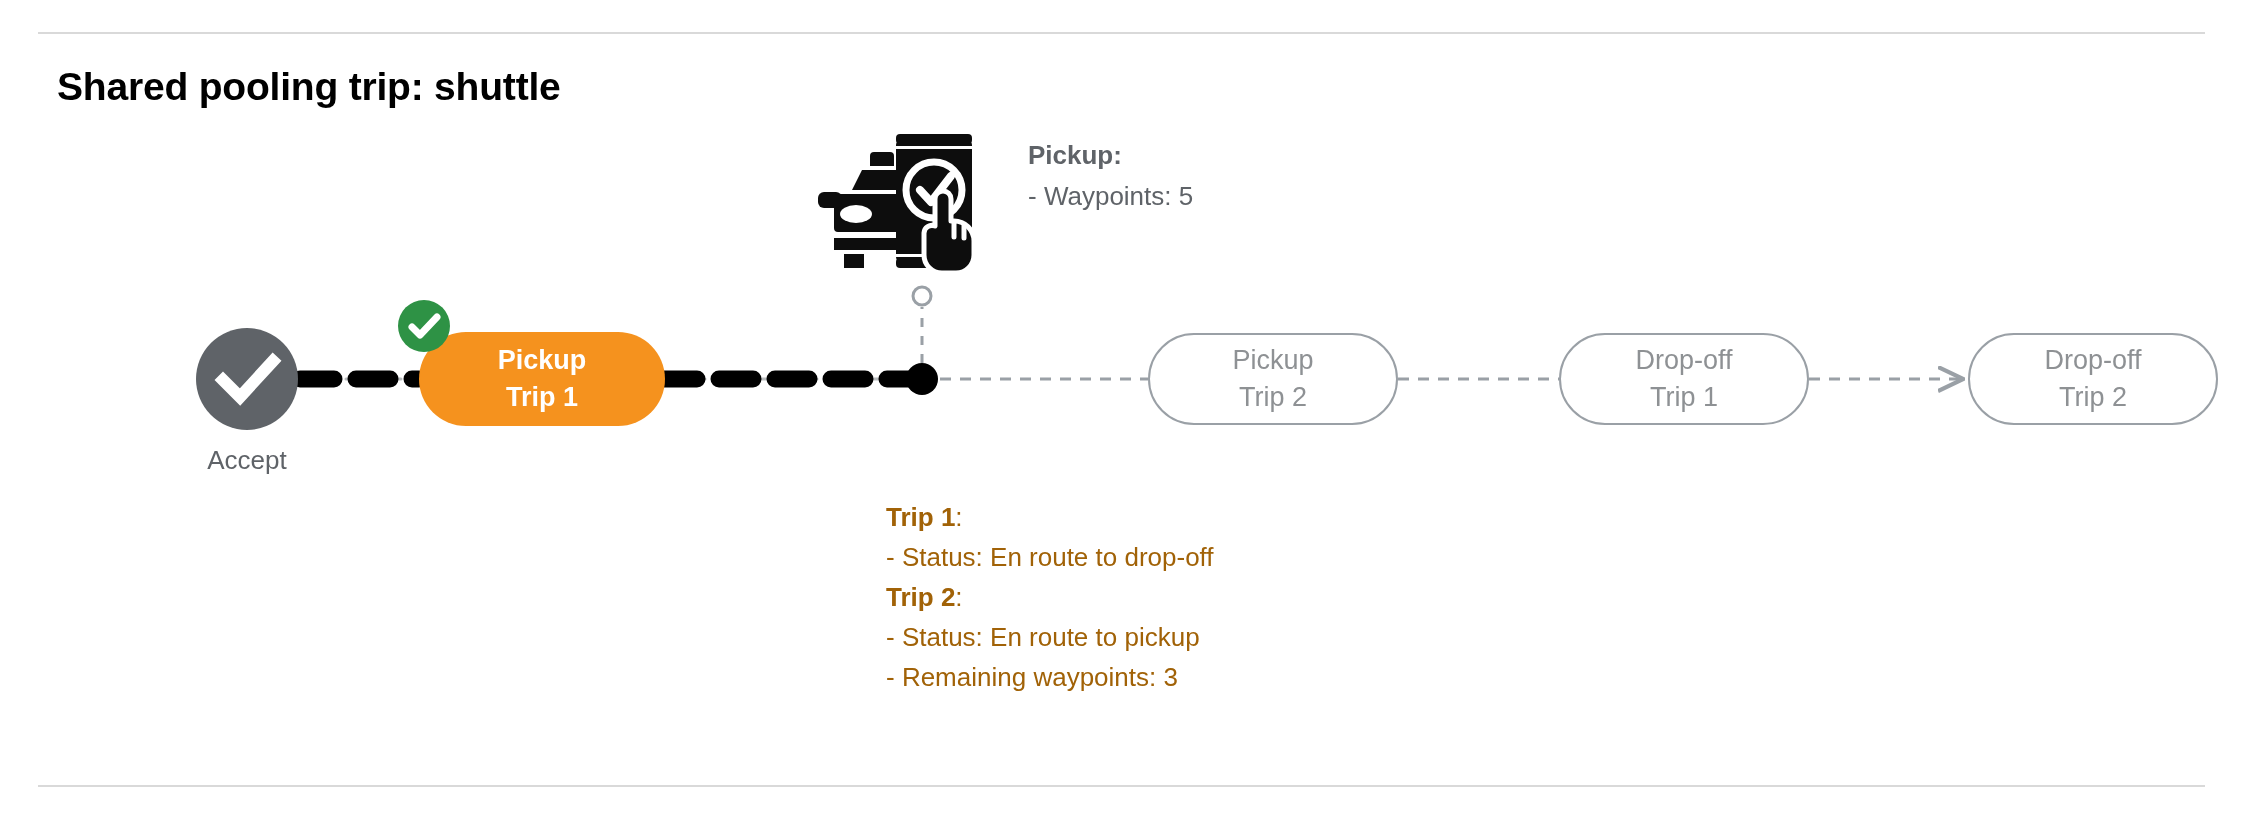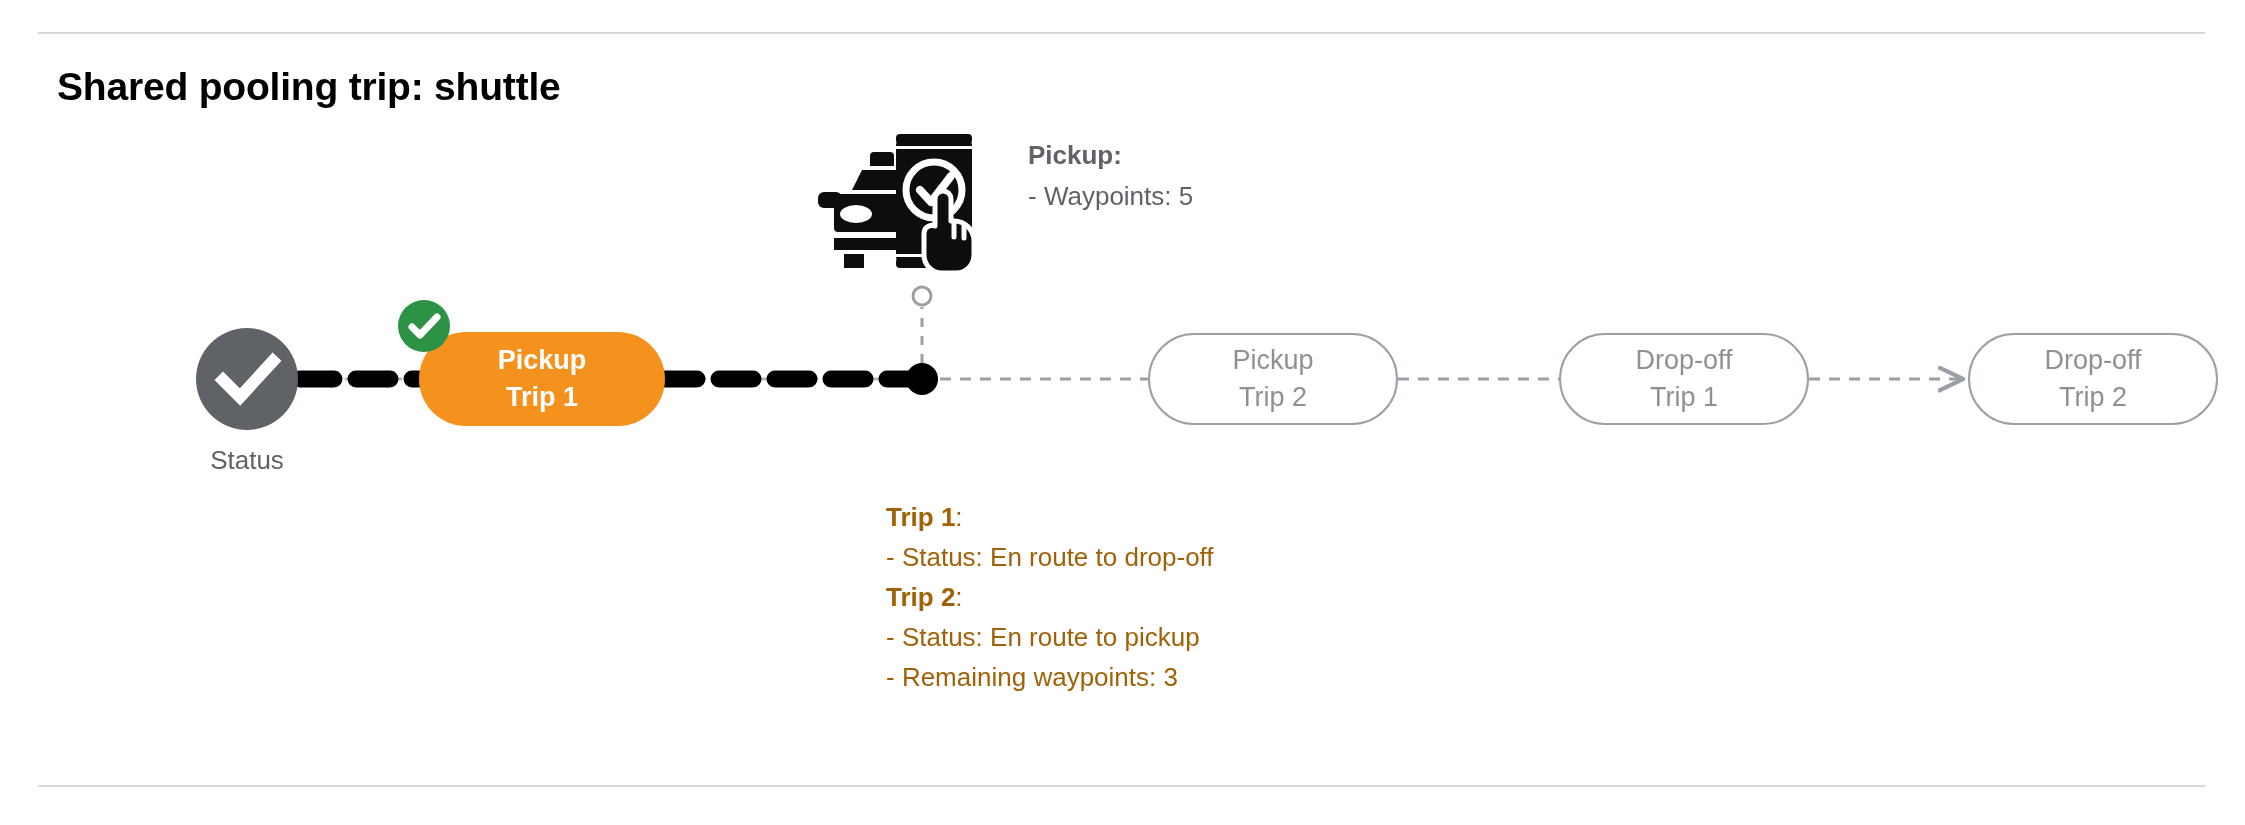--- a/index.html
+++ b/index.html
@@ -193,21 +193,21 @@
     <line x1="1809" y1="379" x2="1962" y2="379" stroke="#9aa0a6" stroke-width="3" stroke-dasharray="11 9" marker-end="url(#arrowhead)"></line>
   </svg>
 
   <div class="accept-node">
     <div class="accept-circle">
       <svg width="102" height="102" viewBox="0 0 102 102">
         <path d="M27 52 L44 69 L77 33" fill="none" stroke="#ffffff" stroke-width="12" stroke-linecap="square" stroke-linejoin="miter"></path>
       </svg>
     </div>
     <div class="accept-label">
-      <div>Status</div>
+      <div>Accept</div>
     </div>
   </div>
 
   <div class="pill active">
     <div class="pill-line">Pickup</div>
     <div class="pill-line">Trip 1</div>
   </div>
 
   <div class="check-badge">
     <svg width="52" height="52" viewBox="0 0 52 52">

